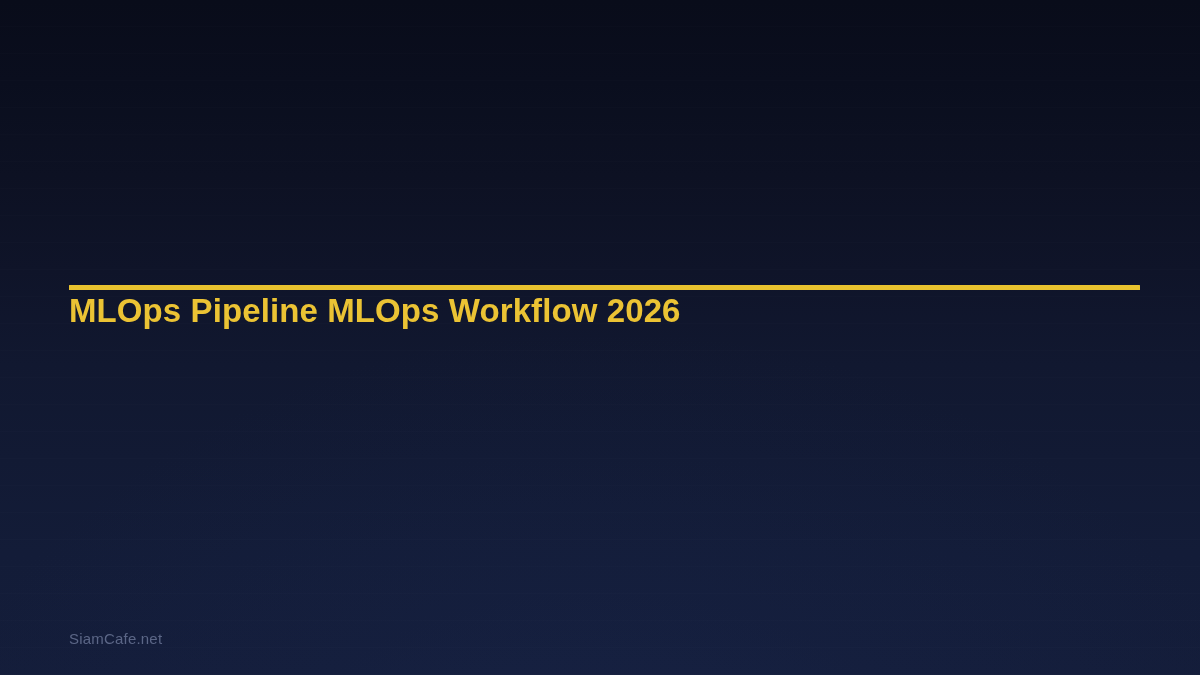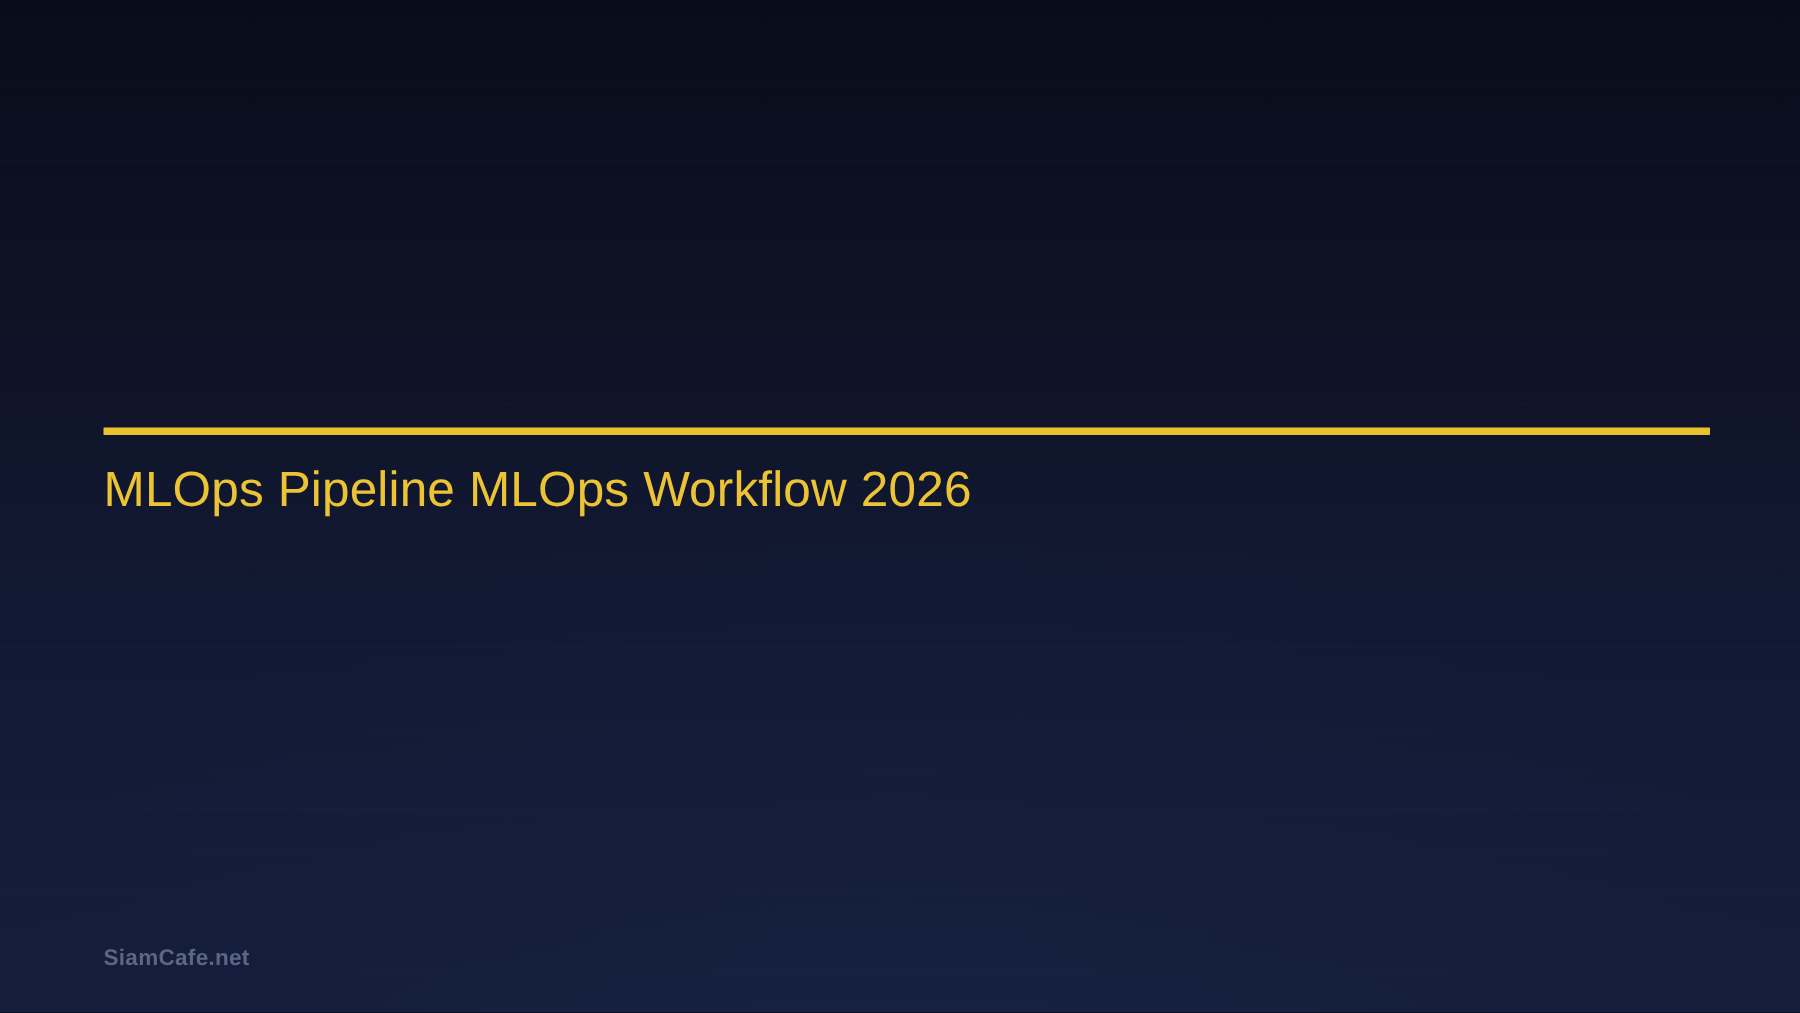--- a/index.html
+++ b/index.html
@@ -69,35 +69,35 @@
 
   .accent-rule {
     width: 100%;
     height: 5px;
     background: #e9c32f;
     border-radius: 0.5px;
   }
 
   .slide-title {
     margin: 0;
-    padding-top: 17px;
+    padding-top: 2px;
     font-size: 33px;
-    font-weight: normal;
+    font-weight: bold;
     line-height: 1.18;
     letter-spacing: 0.1px;
     color: #ebc334;
     white-space: nowrap;
   }
 
   .watermark {
     position: absolute;
     left: 69px;
     top: 630px;
     font-size: 15px;
-    font-weight: bold;
+    font-weight: normal;
     letter-spacing: 0.2px;
     color: #5c6party;
     color: #5b6686;
     text-align: right;
   }
 </style>
 </head>
 <body>
 
 <div class="slide">

